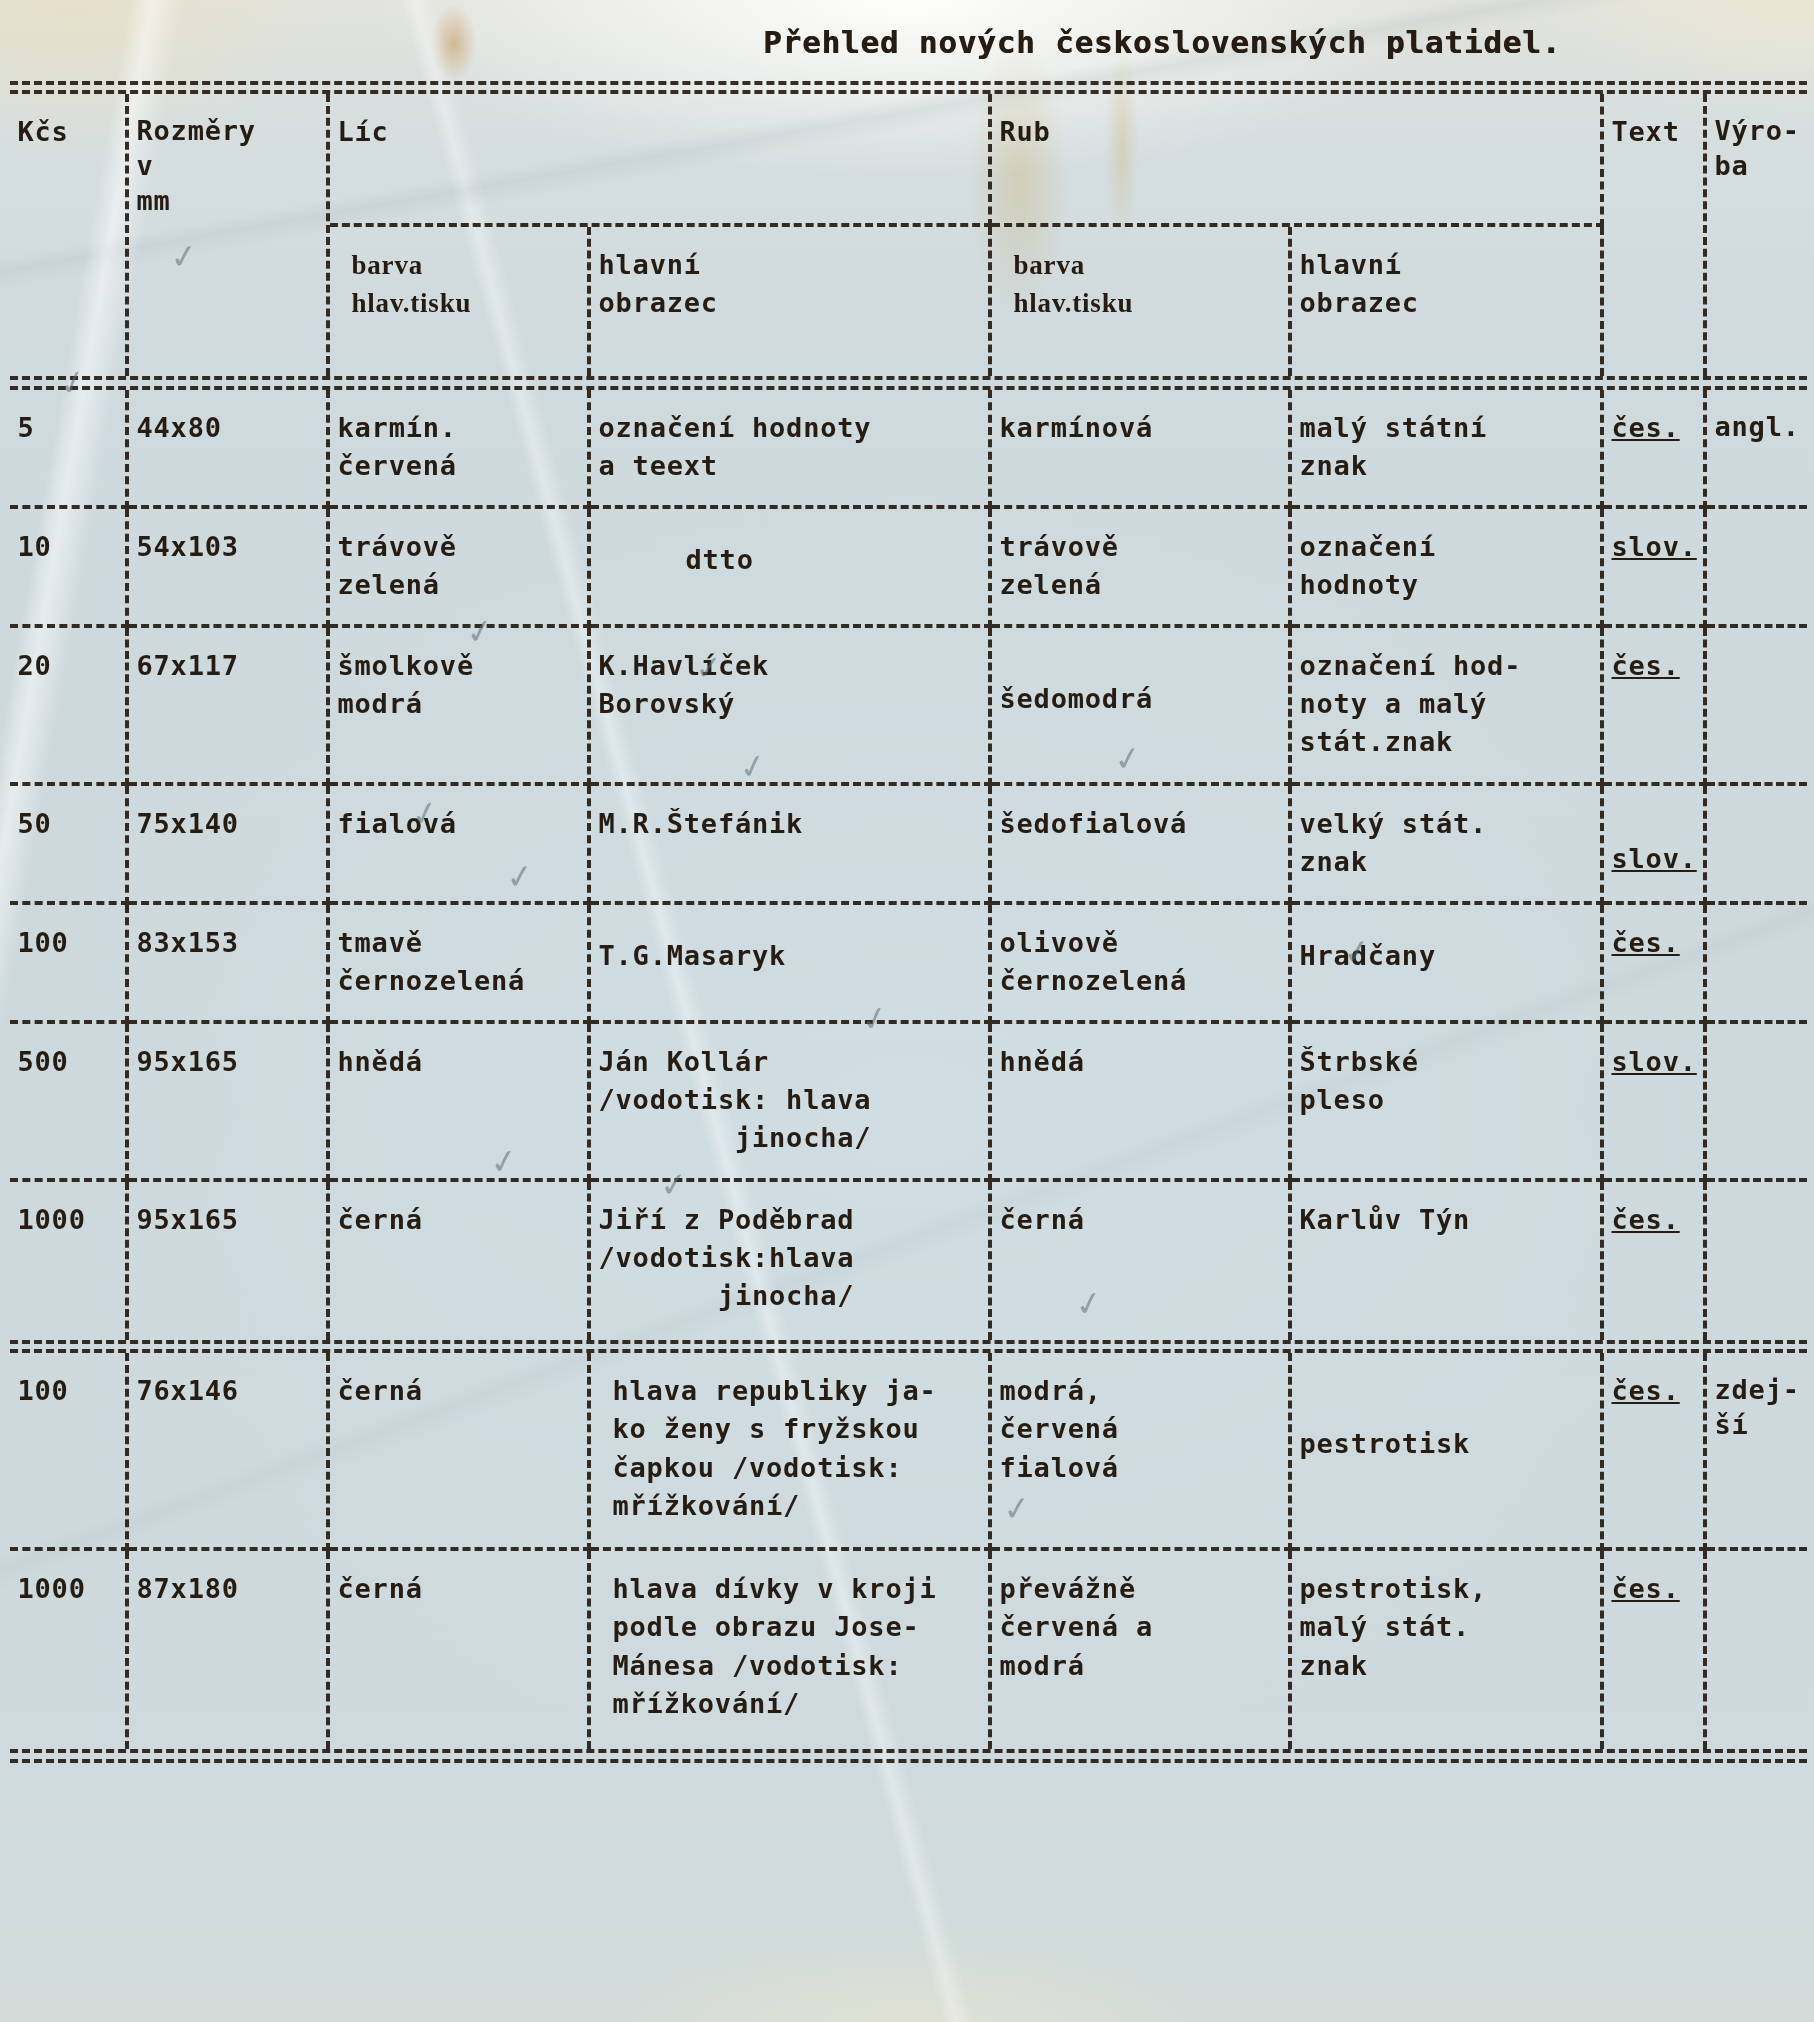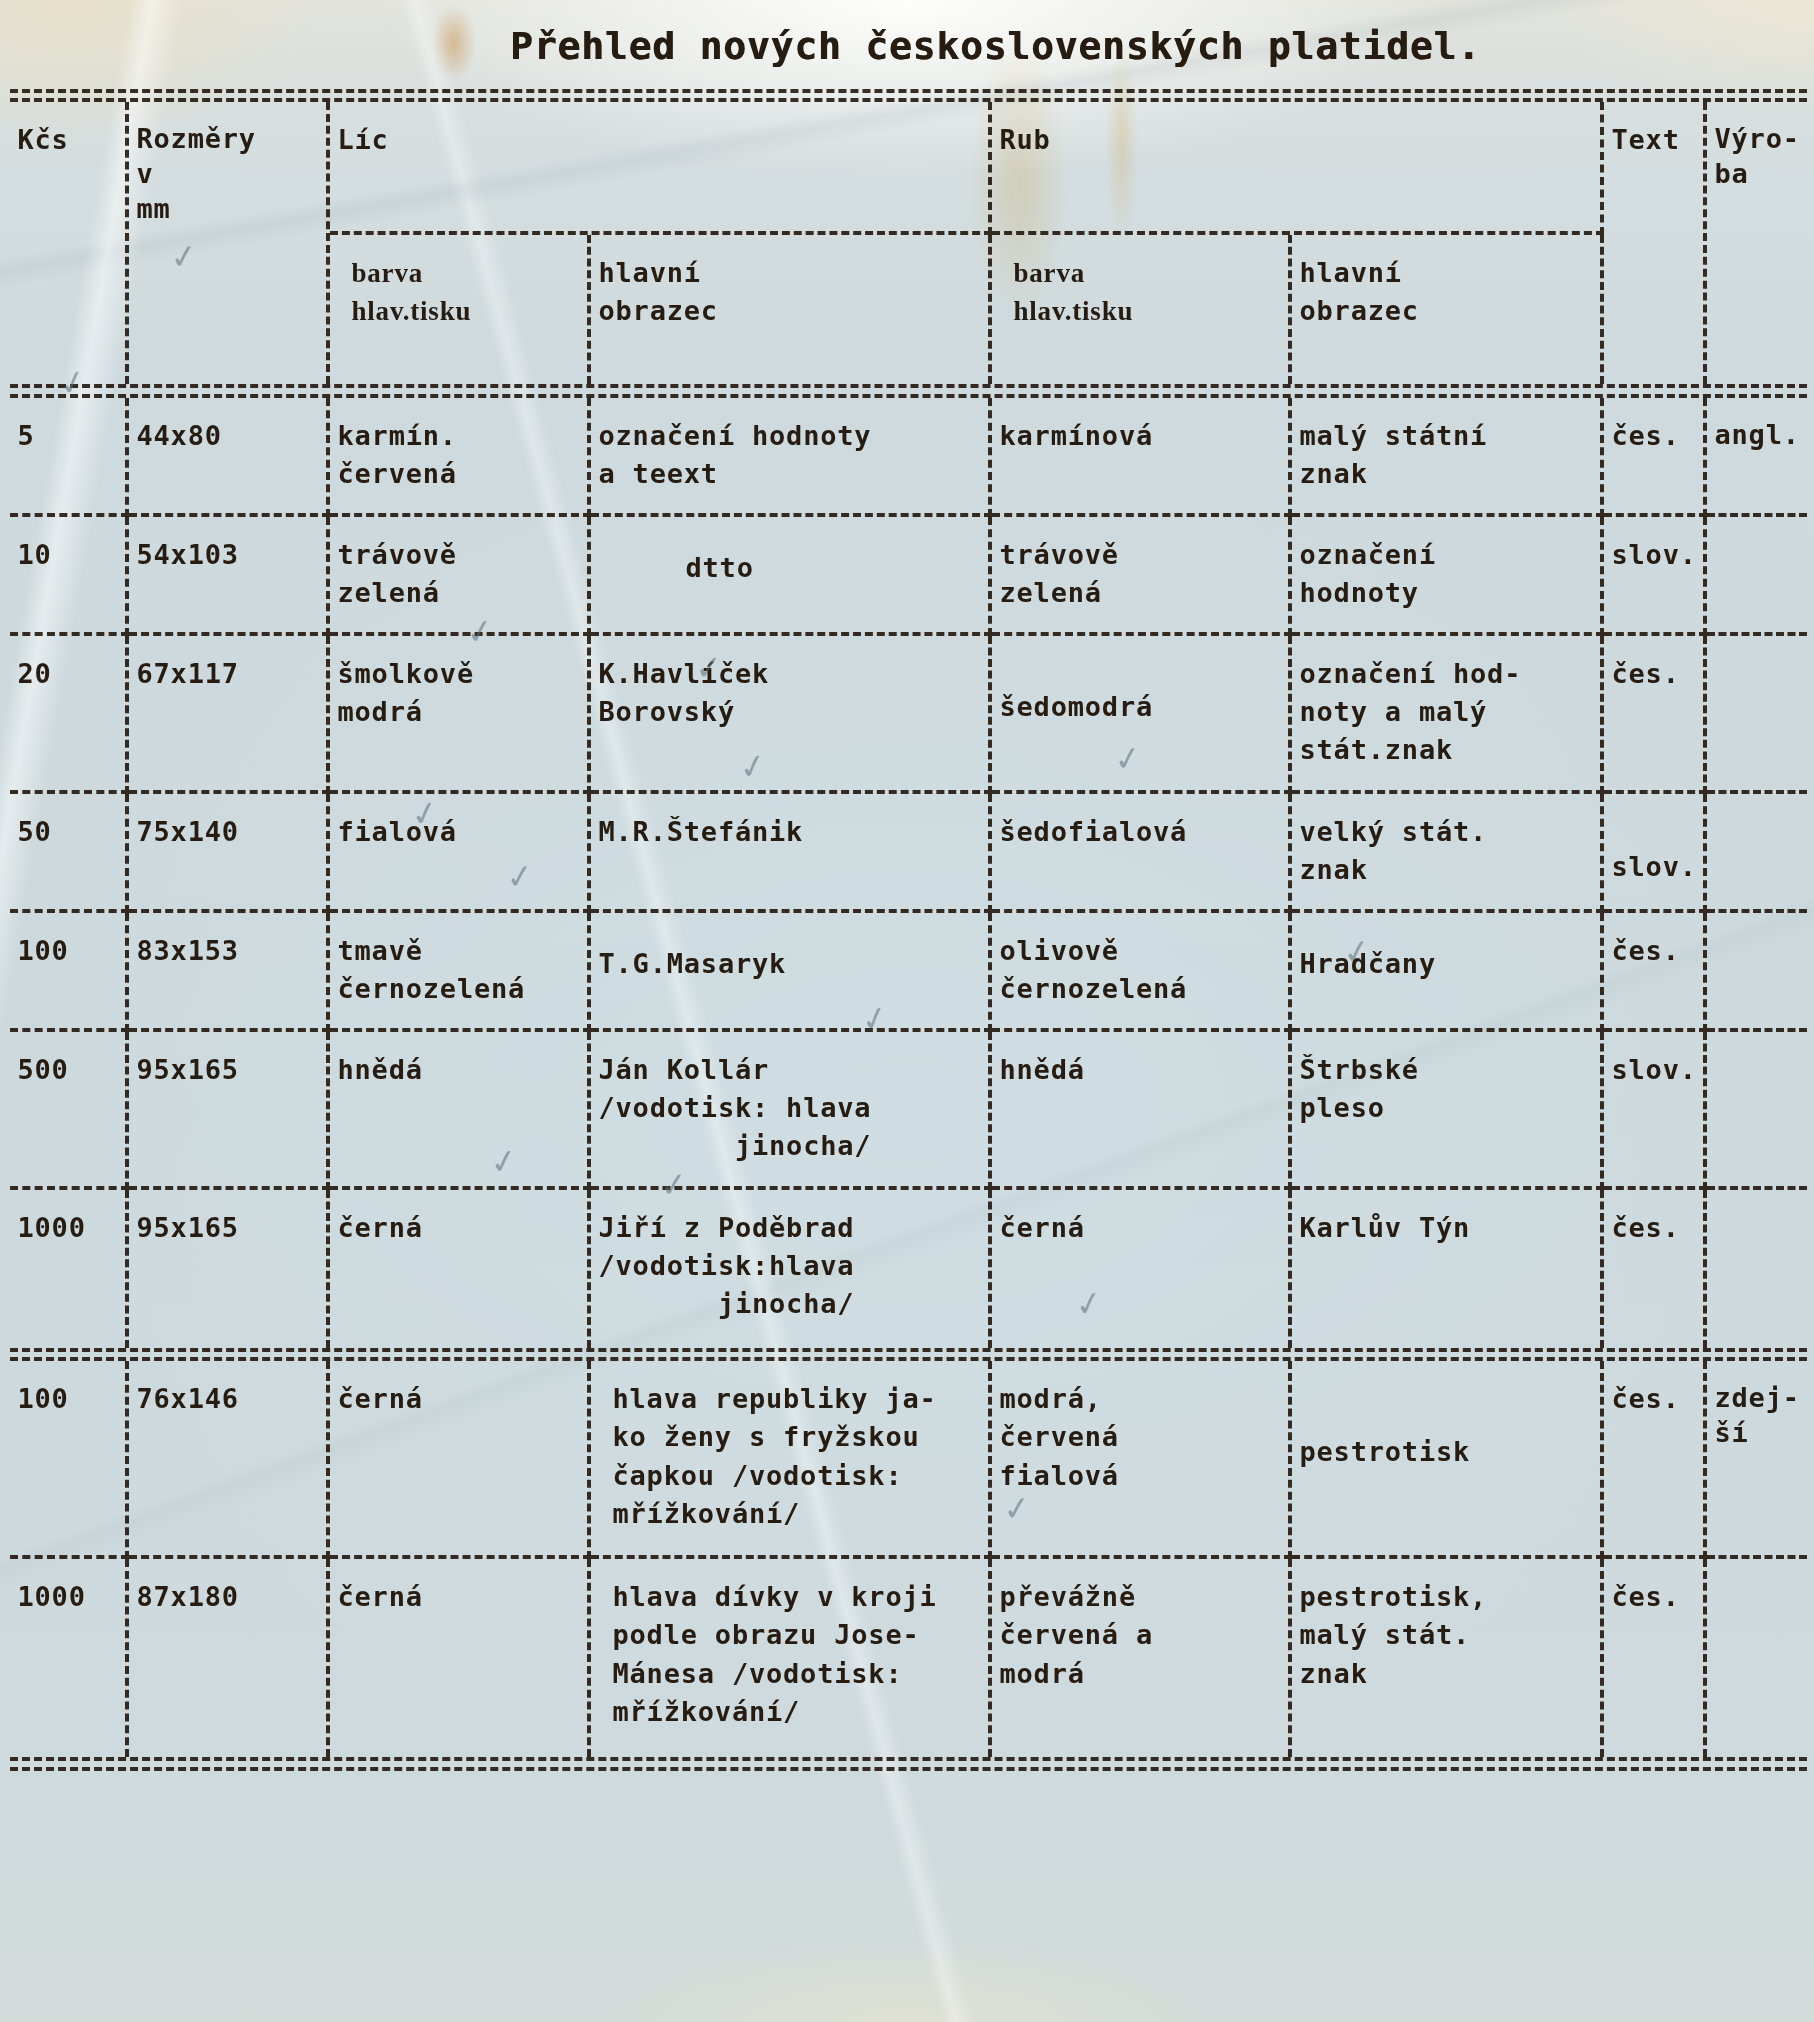--- a/index.html
+++ b/index.html
@@ -29,23 +29,24 @@
     content:"";position:absolute;inset:0;pointer-events:none;
     background:
       linear-gradient(100deg, transparent 6%, rgba(255,255,255,.5) 7%, transparent 8.5%),
       linear-gradient(170deg, transparent 11%, rgba(160,175,180,.18) 11.6%, transparent 12.4%),
       linear-gradient(75deg, transparent 40%, rgba(255,255,255,.35) 40.6%, transparent 41.4%),
       linear-gradient(160deg, transparent 58%, rgba(165,180,184,.14) 58.5%, transparent 59.3%);
   }
   .title{
     position:relative;
     margin:24px 0 20.5px 510px;
-    font-size:38px;font-weight:700;letter-spacing:0.8px;
+    font-size:31px;font-weight:700;letter-spacing:0.8px;
     text-shadow:0.6px 0 0 var(--ink);
     white-space:pre;
+    text-align:center;
   }
   table.t{
     position:relative;
     border-collapse:separate;border-spacing:0;
     table-layout:fixed;
     margin-left:9.5px;width:1797px;
     font-size:27px;font-weight:700;letter-spacing:0.8px;
     line-height:1.42;
   }
   .t th,.t td{
@@ -74,21 +75,21 @@
   .h-sub{vertical-align:middle;height:119px;}
   .h-sub.cntr{text-align:left;}
   .h-sub.lft{padding-left:22px;font-family:Liberation Serif, serif;}
   
   .c-kcs{text-align:right;padding-right:36px;}
   .c-rozmery{padding-left:22px;}
   .c-libarva{padding-left:24px;}
   .c-liobr{padding-left:35px;}
   .c-rubarva{padding-left:27px;}
   .c-ruobr{padding-left:30px;}
-  .c-text{vertical-align:middle;padding-left:9.5px;padding-top:0;}
+  .c-text{vertical-align:middle;padding-left:9.5px;padding-top:0;text-decoration:underline;}
   .c-vyroba{vertical-align:middle;padding-left:8px;padding-top:0;line-height:1.3;}
   .c-vyroba.vtop{vertical-align:top;padding-top:19px;}
   
   tr.r1{height:119px;} tr.r2{height:119px;} tr.r3{height:158px;}
   tr.r4{height:119px;} tr.r5{height:119px;} tr.r6{height:158px;}
   tr.r7{height:158px;} tr.r8{height:198px;} tr.r9{height:198px;}
   
   .checks{position:absolute;inset:0;pointer-events:none;}
   .chk{
     position:absolute;

